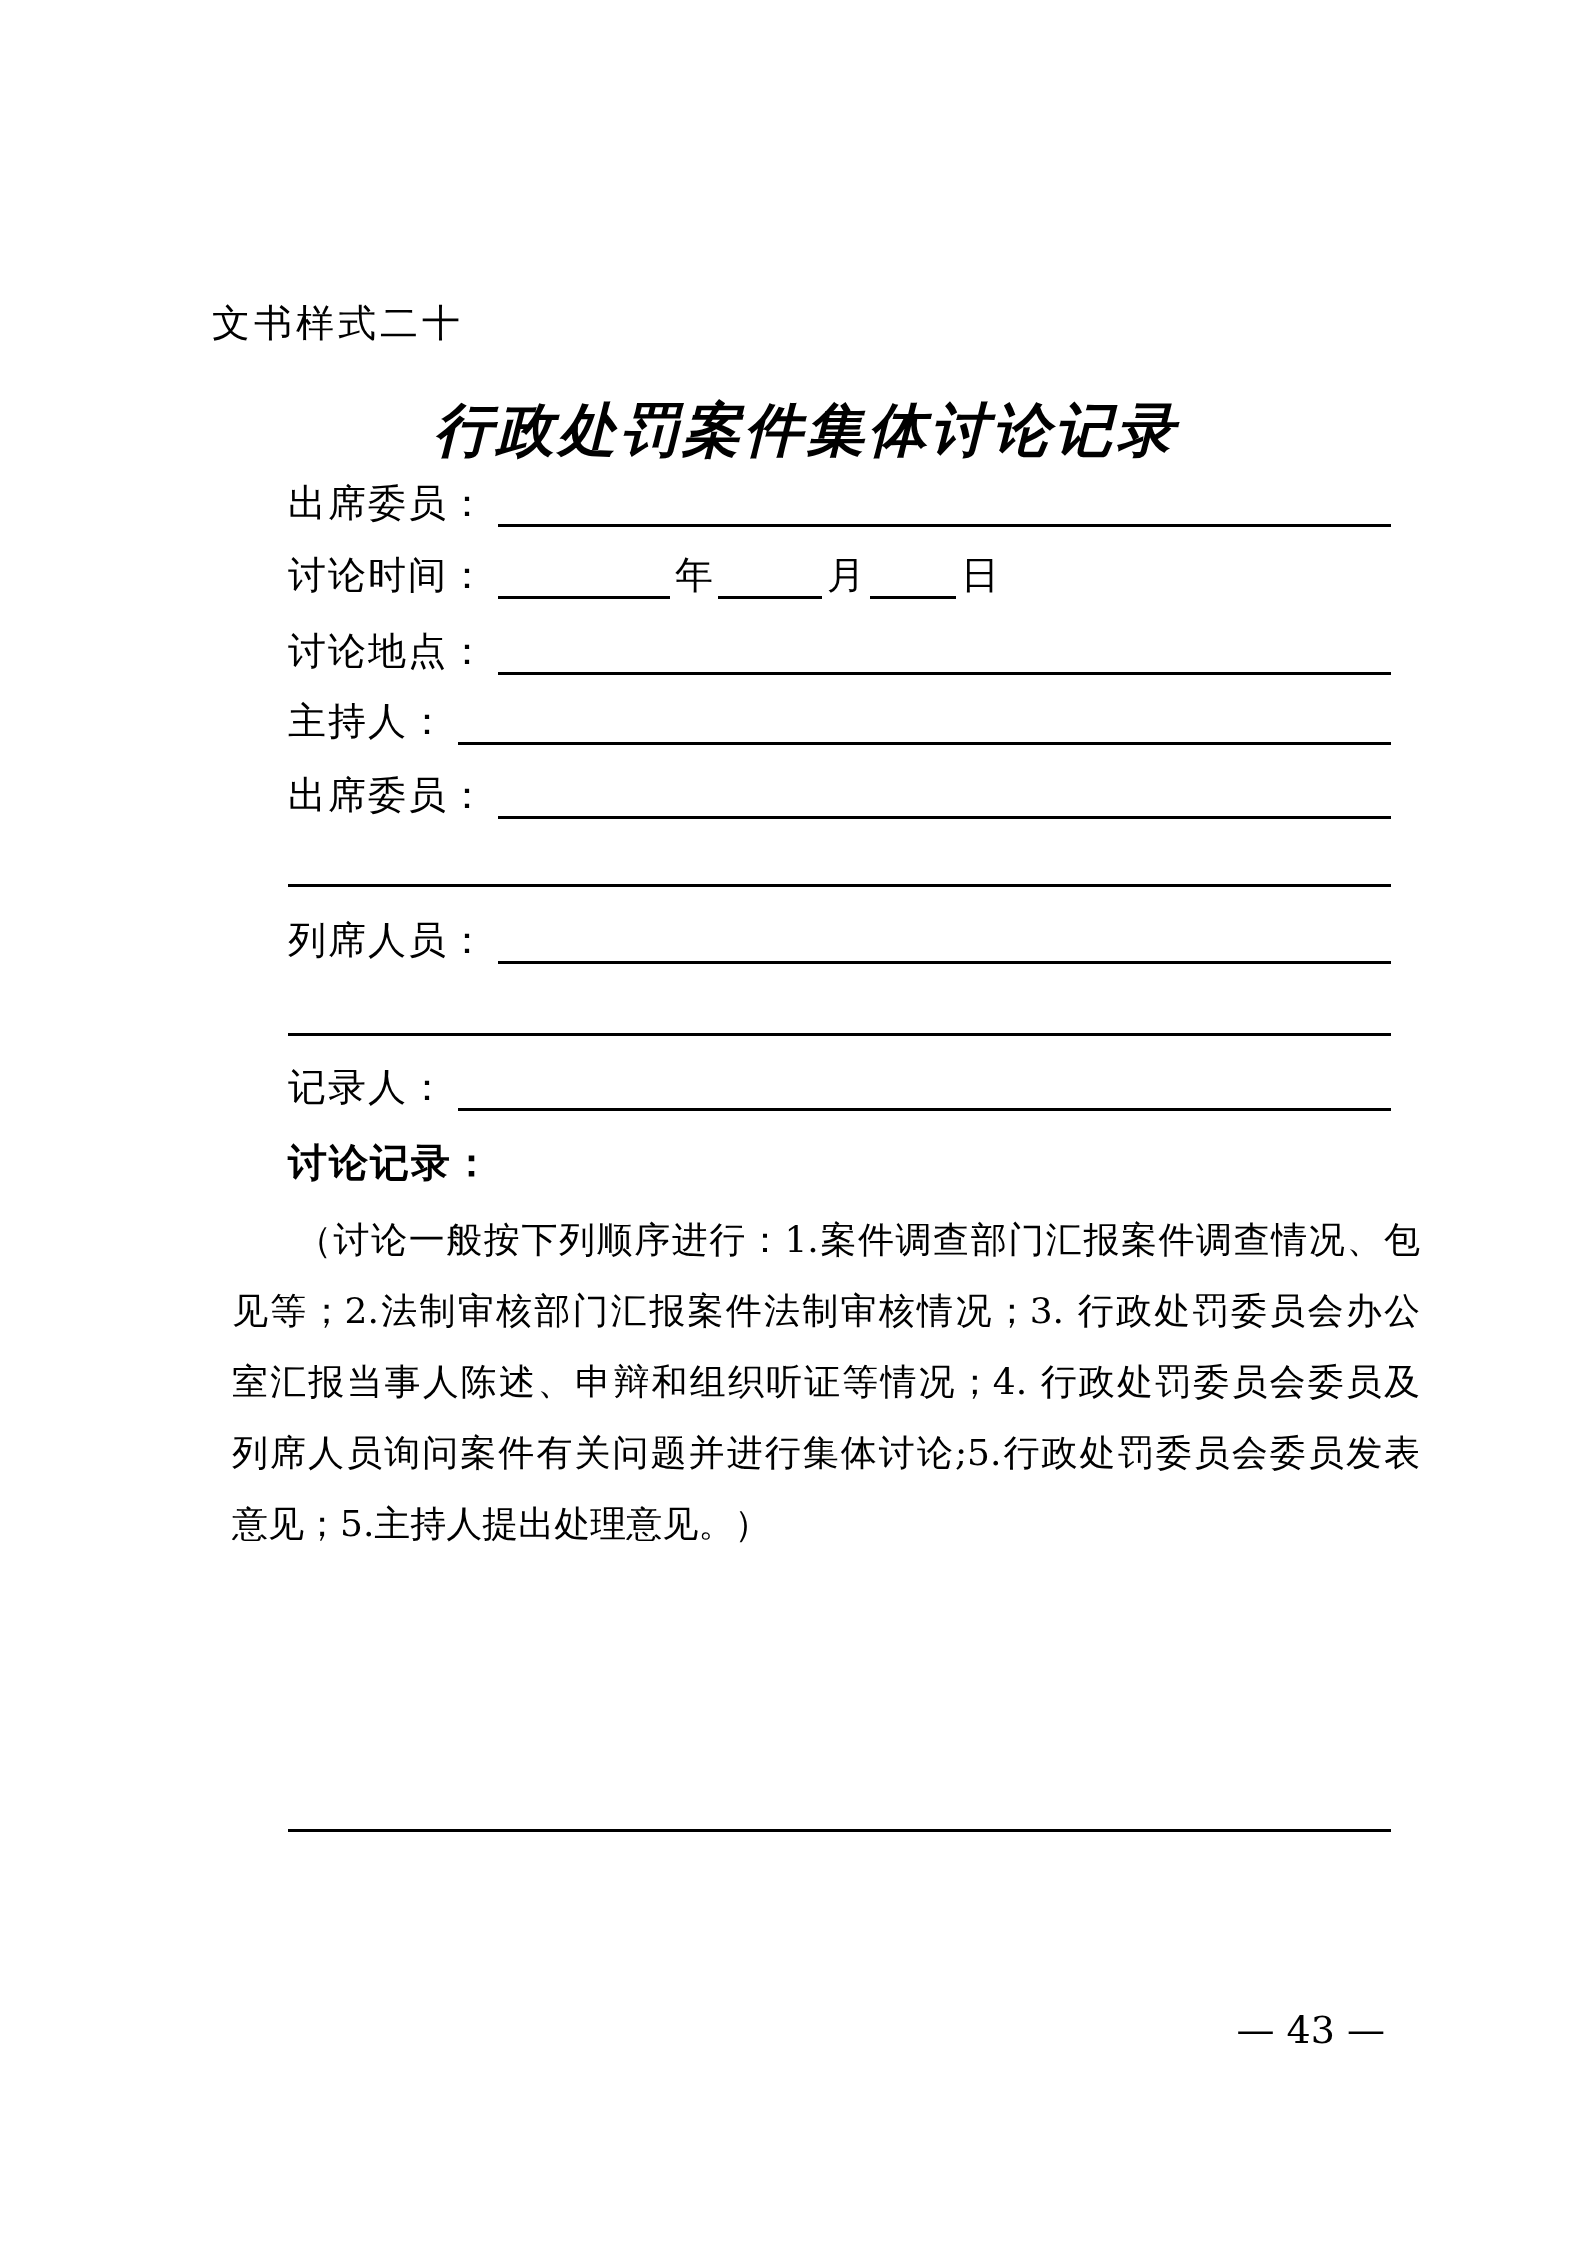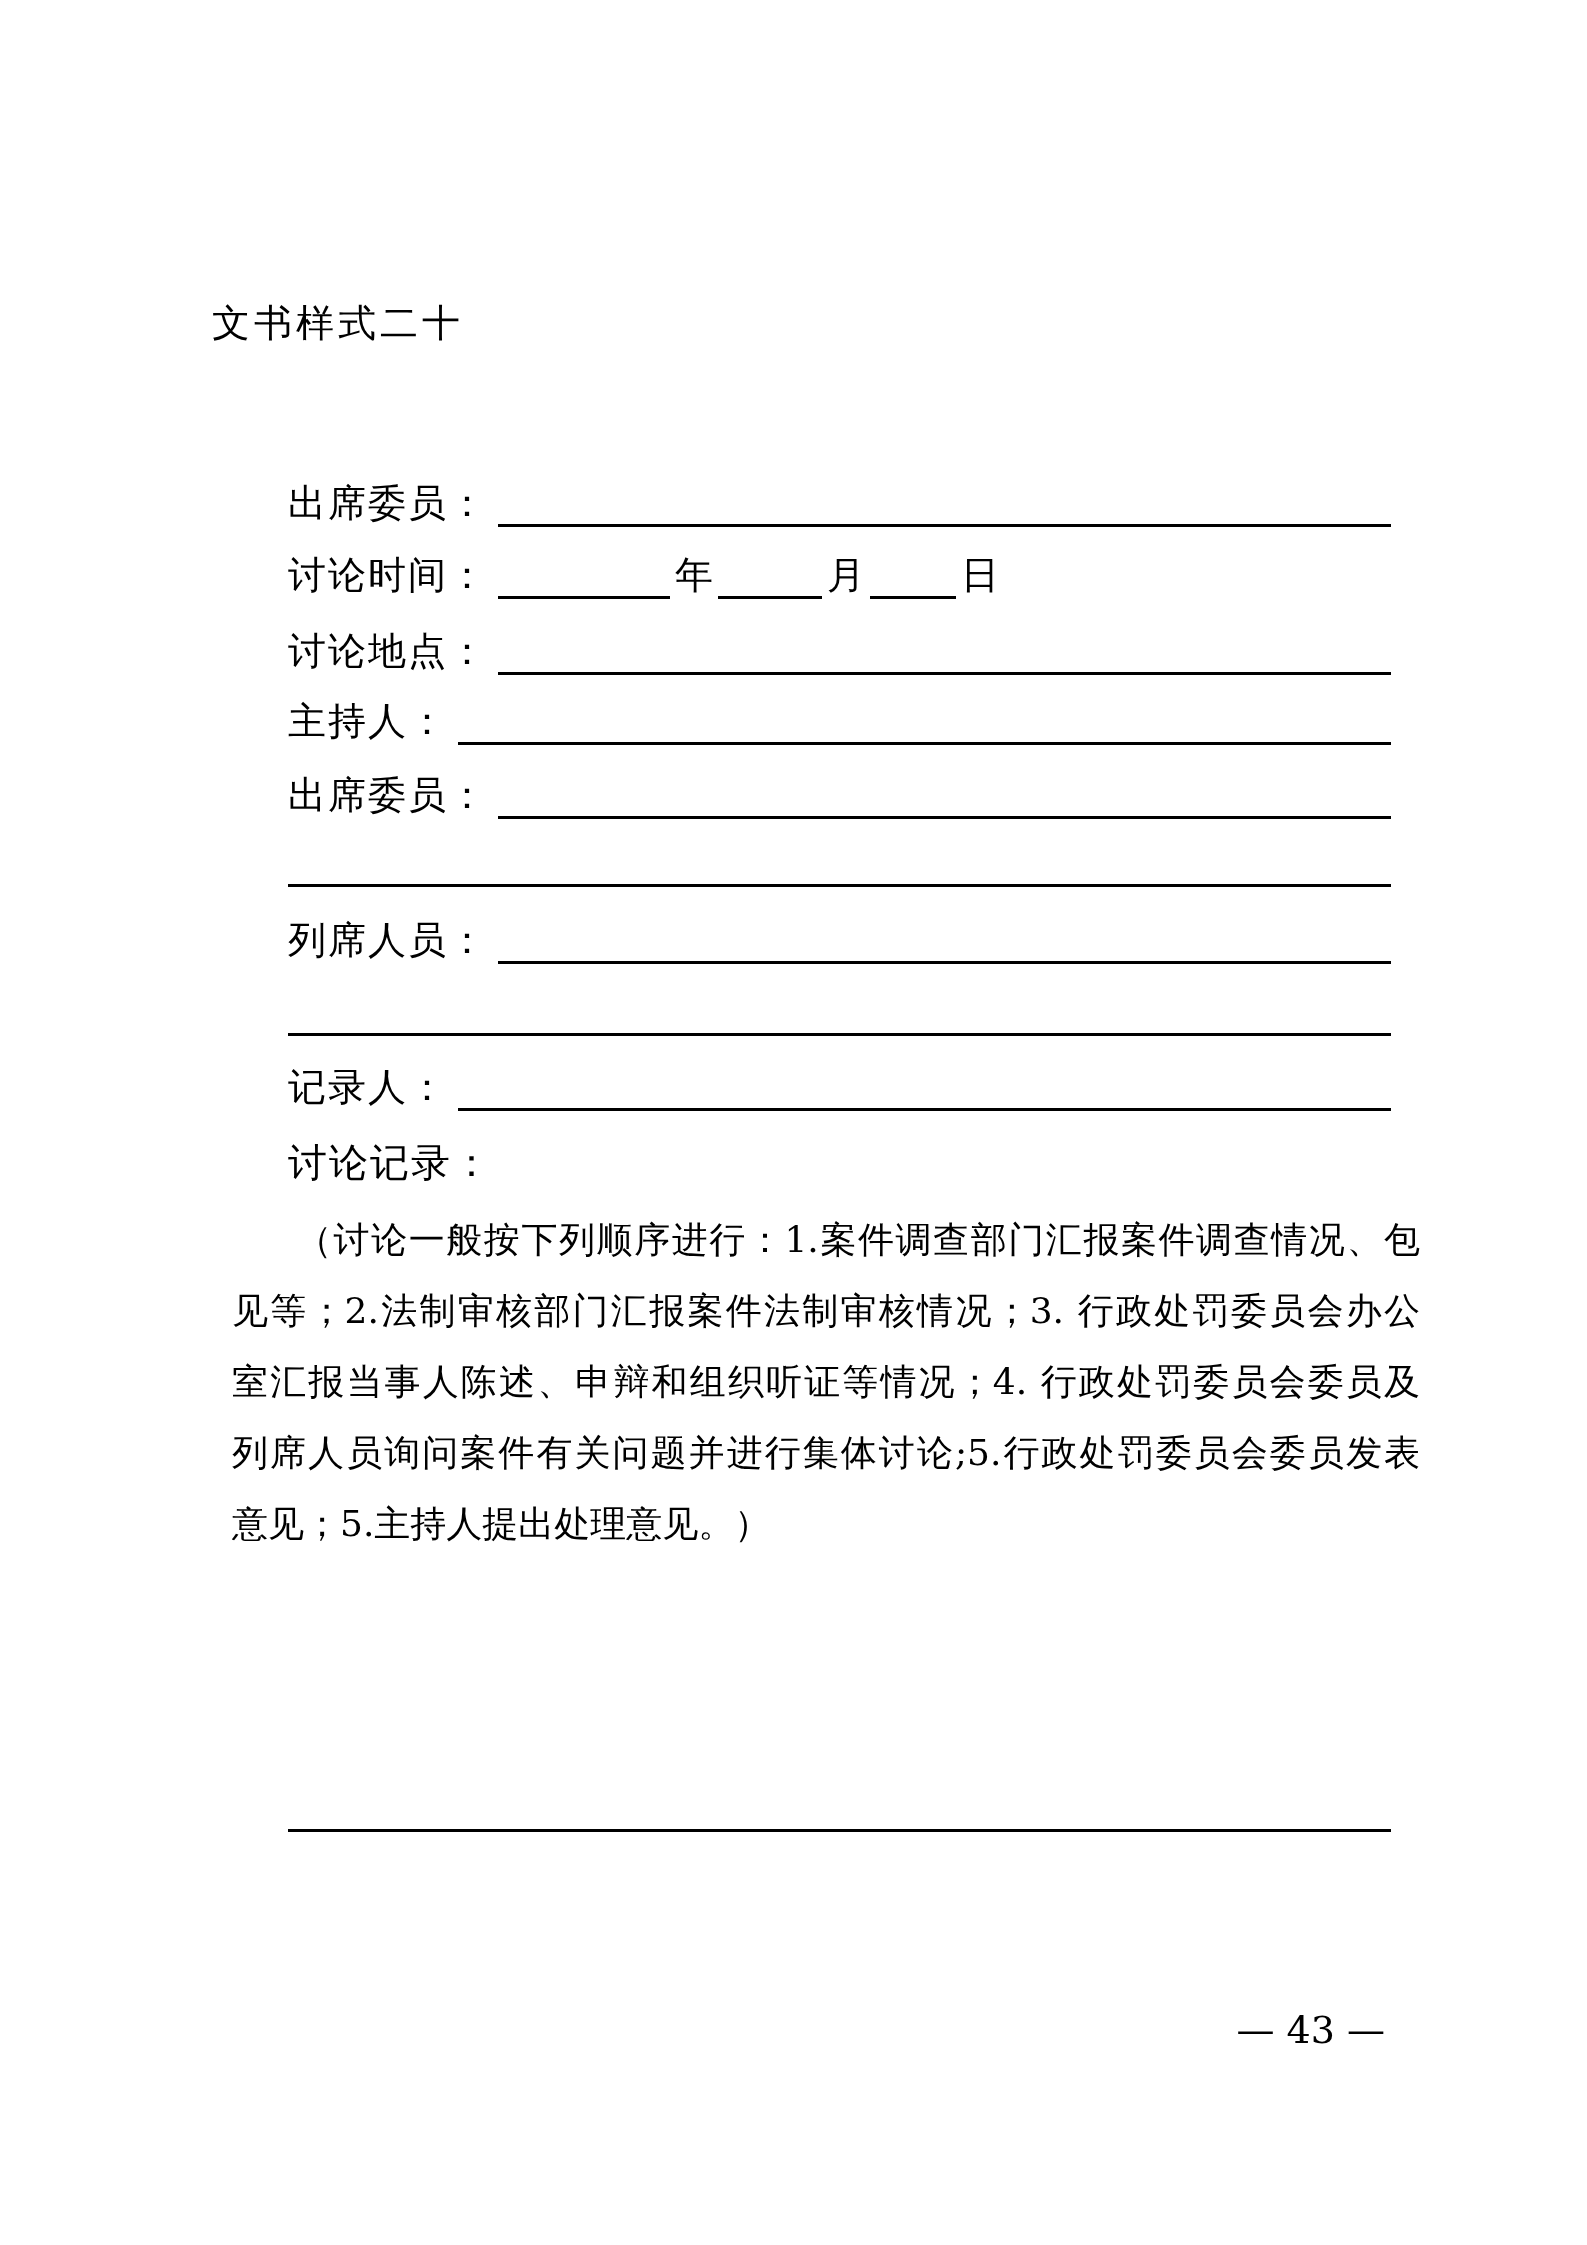--- a/index.html
+++ b/index.html
@@ -77,21 +77,21 @@
     left: 288px;
     right: 196px;
     height: 3px;
     background: #000;
   }
   .section-heading {
     position: absolute;
     left: 288px;
     top: 1136px;
     font-family: "DejaVu Sans", "Liberation Sans", sans-serif;
-    font-weight: 400;
+    font-weight: 700;
     font-size: 39px;
     letter-spacing: 2px;
     white-space: nowrap;
   }
   .note-para {
     position: absolute;
     left: 212px;
     top: 1204px;
     width: 1188px;
     margin-left: 20px;
@@ -120,20 +120,21 @@
     white-space: nowrap;
   }
 </style>
 </head>
 <body>
 
 <div class="page">
 
   <div class="doc-label">文书样式二十</div>
 
+  <div class="doc-title">行政处罚案件集体讨论记录</div>
 
   <div class="field-row" style="top:477px">
     <span class="flabel">出席委员：</span>
     <span class="fill"></span>
   </div>
 
   <div class="field-row" style="top:549px">
     <span class="flabel">讨论时间：</span>
     <span class="seg seg-year"></span>
     <span class="unit">年</span>

